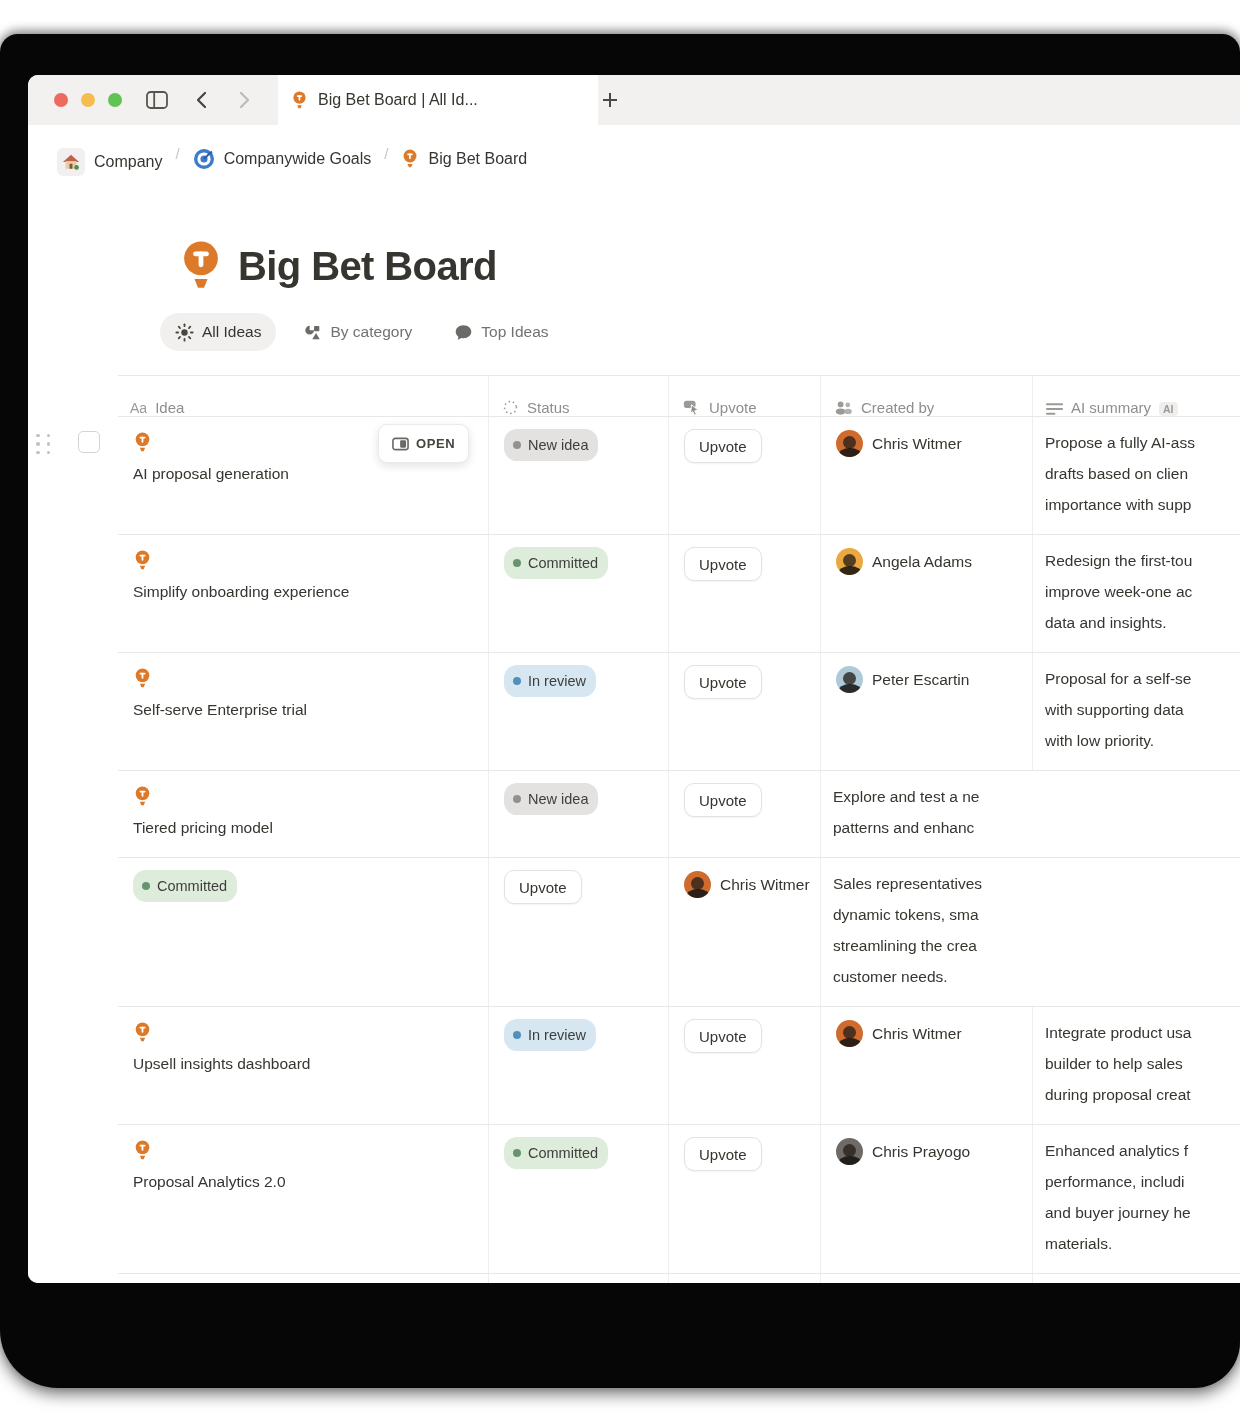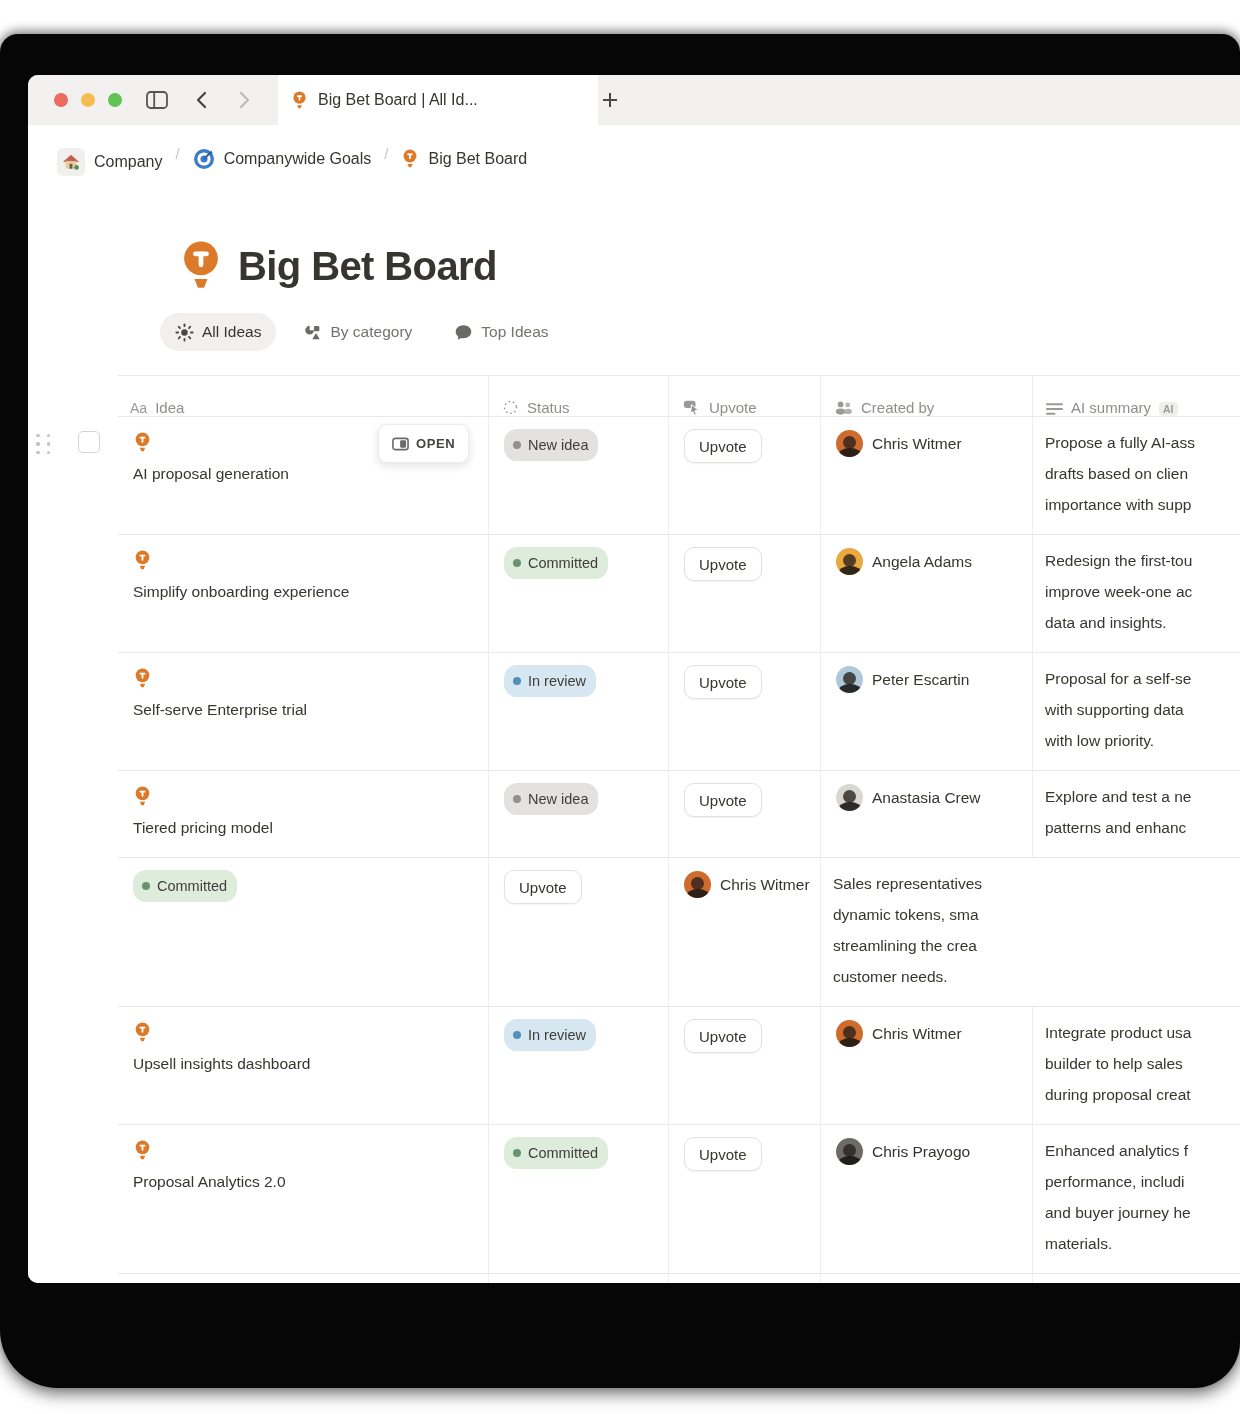--- a/index.html
+++ b/index.html
@@ -388,24 +388,20 @@
                   <polygon points="8.7,20.6 15.3,20.6 13.5,25 10.5,25" fill="#DC7A29"></polygon>
                 </svg>
               </span>
             <span class="idea-t">Tiered pricing model</span>
           </div>
           <div class="cell"><span class="pill" style="background-color: rgb(227, 226, 224);">
                 <span class="dot" style="background-color: rgb(145, 145, 142);"></span>
                 <span>New idea</span>
               </span></div>
           <div class="cell"><button class="upvote">Upvote</button></div>
-          <div class="cell c-user">
-              <span class="avatar" style="background-color: rgb(217, 215, 210);"></span>
-              <span class="uname">Anastasia Crew</span>
-            </div>
           <div class="cell c-sum">
             <div class="sl">Explore and test a ne</div>
             <div class="sl">patterns and enhanc</div>
 
           </div>
         </div>
 
         <div class="trow">
           <div class="cell"><span class="pill" style="background-color: rgb(222, 236, 220);">
                 <span class="dot" style="background-color: rgb(103, 147, 111);"></span>

